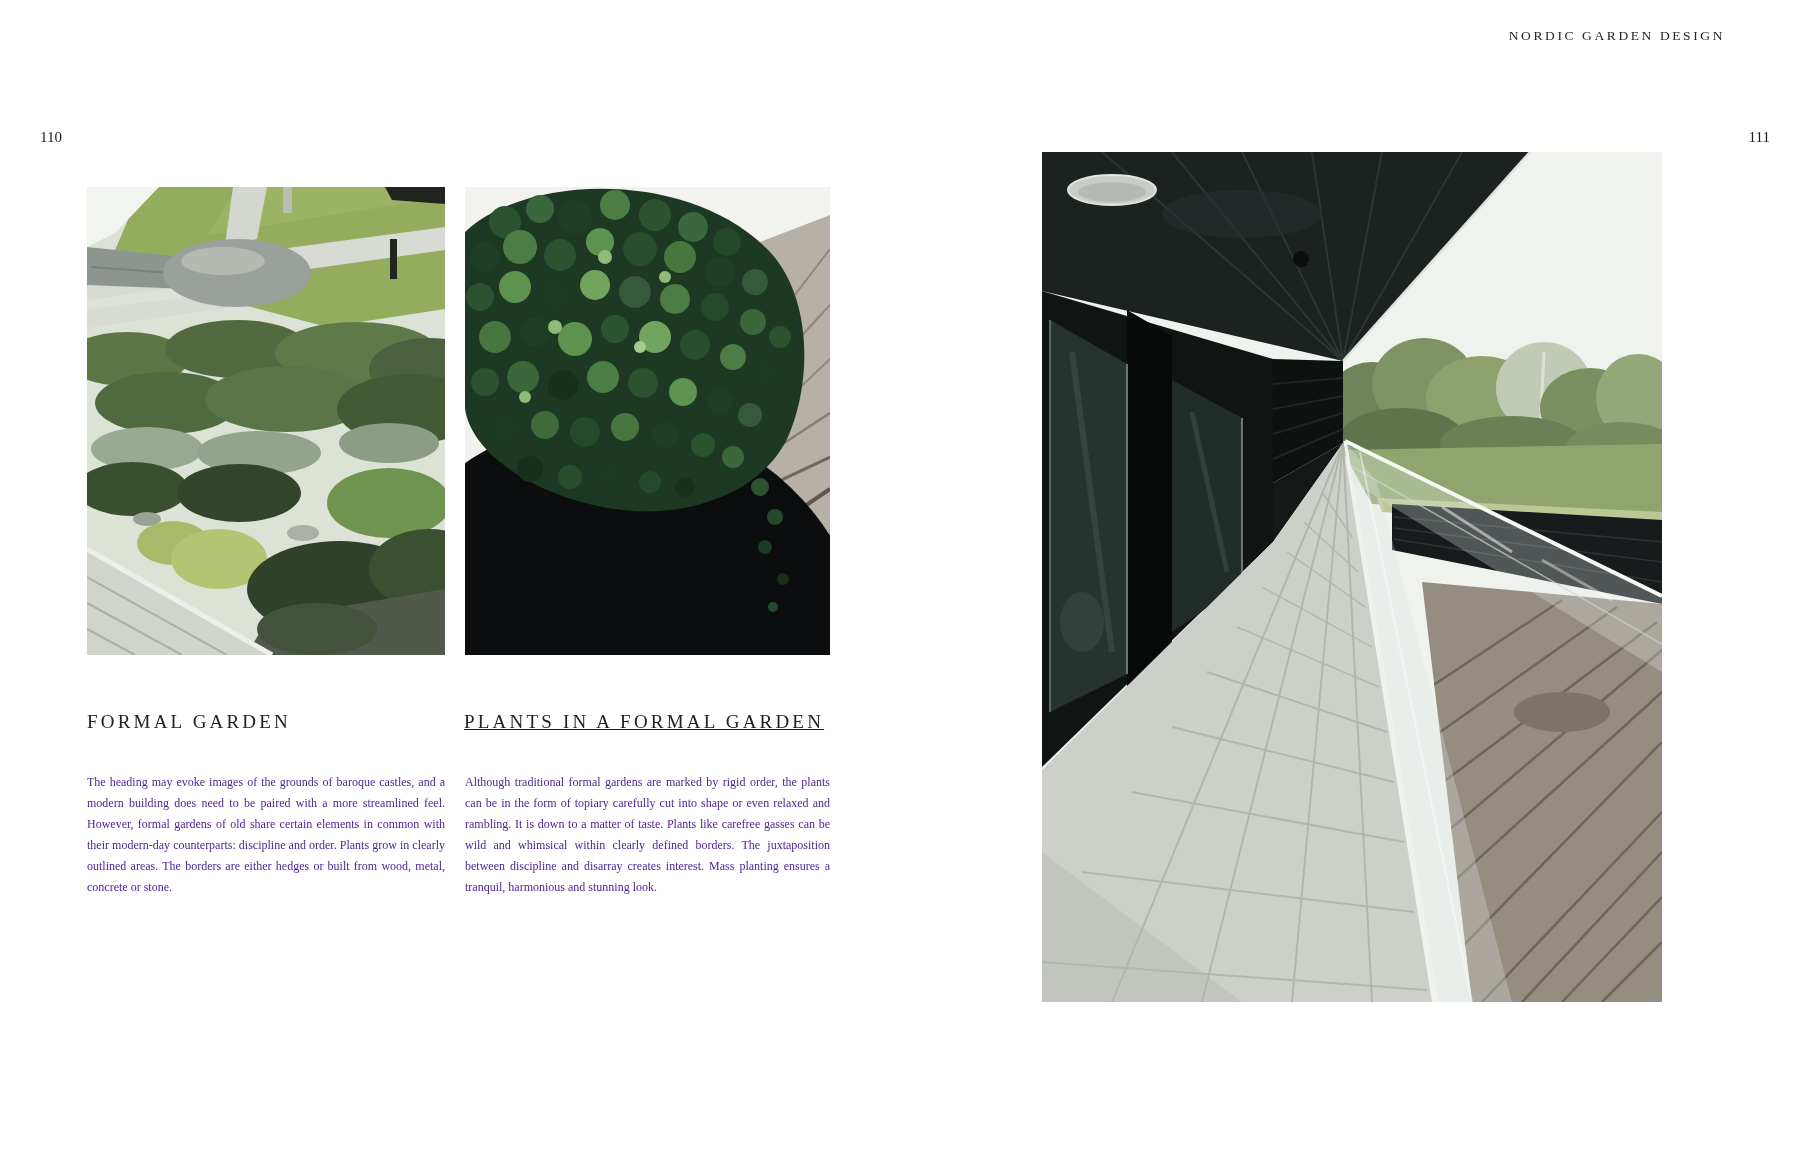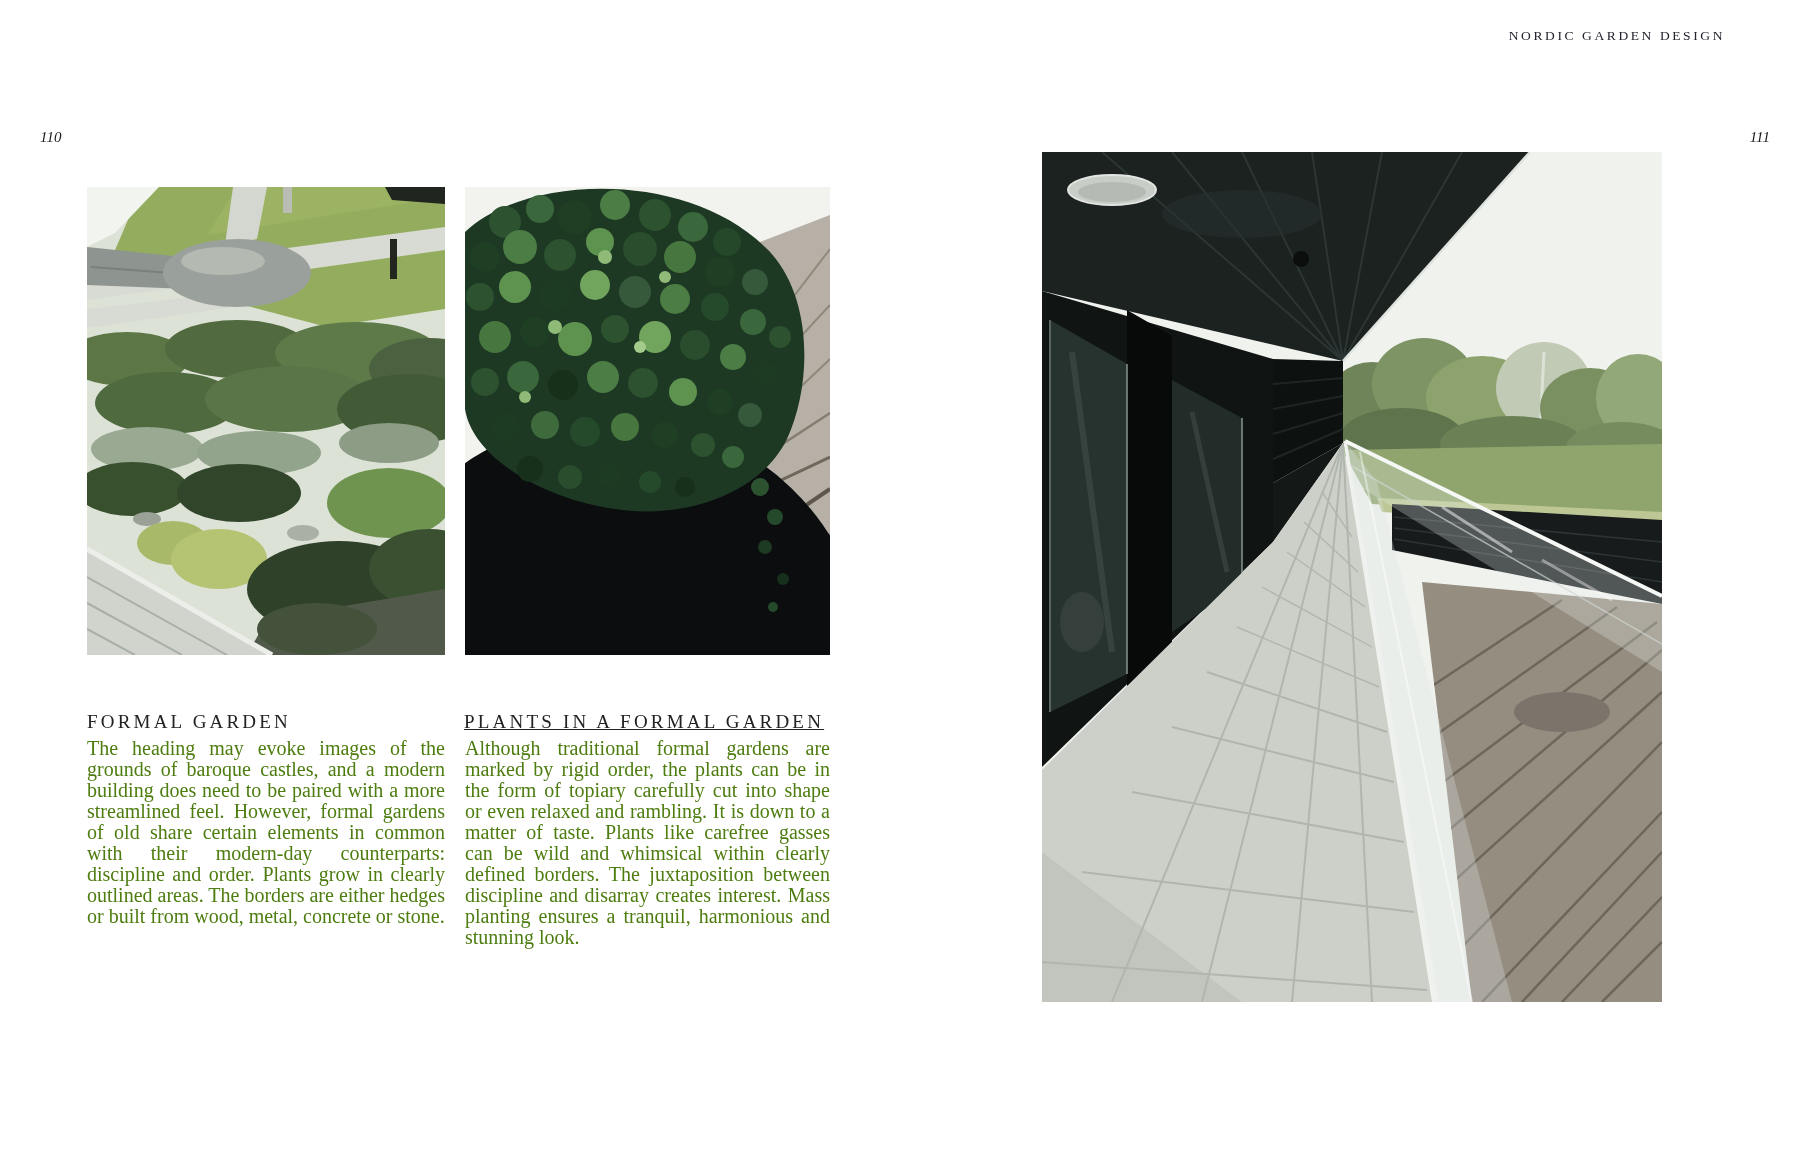--- a/index.html
+++ b/index.html
@@ -10,38 +10,38 @@
     font-family:"Liberation Serif", serif;
     color:#1d1d20;
     overflow:hidden;
   }
   .running-head{
     position:absolute;top:28px;right:75px;
     font-size:13.5px;letter-spacing:2.6px;color:#23242e;
     white-space:nowrap;
     margin-left:13px;
   }
-  .page-number{position:absolute;font-size:15px;color:#1b1b1e;font-style:italic;}
+  .page-number{position:absolute;font-size:15px;color:#1b1b1e;}
   #page-num-left{left:40px;top:129px;}
   #page-num-right{right:30px;top:129px;}
   .photo{position:absolute;overflow:hidden;background:#e8eae5;}
   #photo-garden{left:87px;top:187px;width:358px;height:468px;}
   #photo-planter{left:465px;top:187px;width:365px;height:468px;}
   #photo-balcony{left:1042px;top:152px;width:620px;height:850px;}
   .photo svg{display:block;width:100%;height:100%;}
   .section-heading{
     position:absolute;top:711px;
     font-size:19px;letter-spacing:3.2px;color:#222225;
     white-space:nowrap;
   }
   #heading-formal{left:87px;}
   #heading-plants{left:464px;text-decoration:underline;}
   .body-col{
-    position:absolute;top:738px;
-    font-size:20px;line-height:21px;text-align:justify;color:#4d7c0f;
+    position:absolute;top:772px;
+    font-size:12px;line-height:21px;text-align:justify;color:#4c1d95;
   }
   #col-formal{left:87px;width:358px;}
   #col-plants{left:465px;width:365px;}
   .body-col p{margin:0;}
   .body-col p + p{text-indent:15px;}
 </style>
 </head>
 <body>
 
 <div id="spread">

